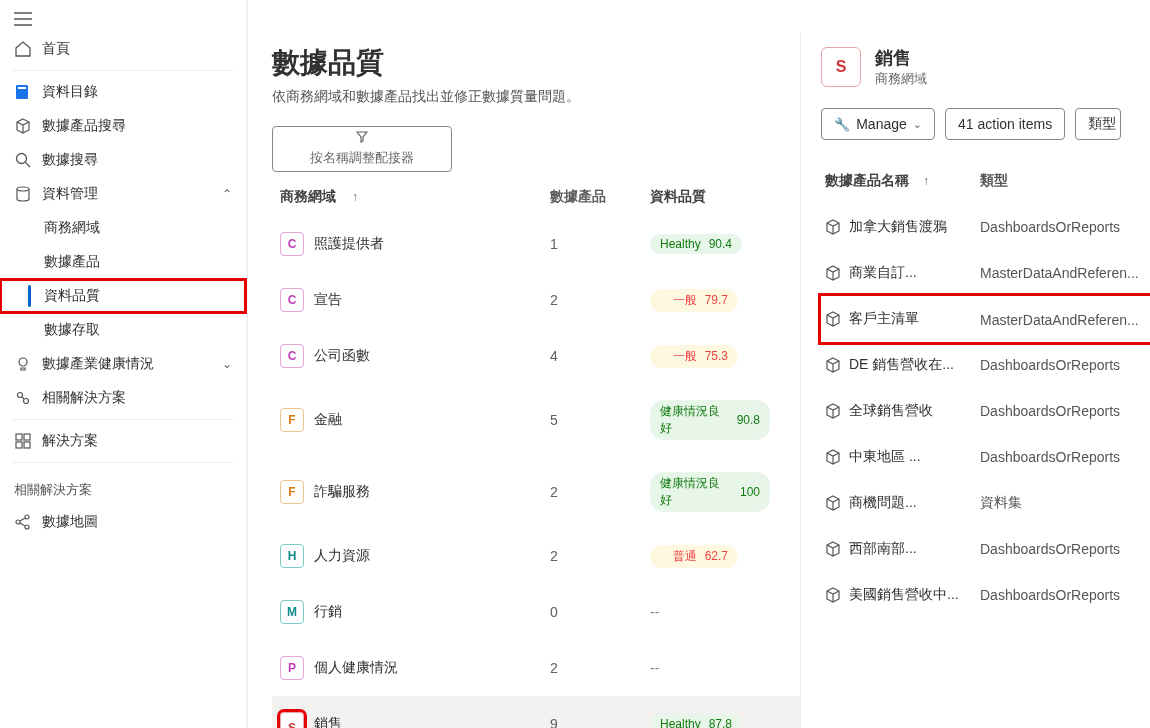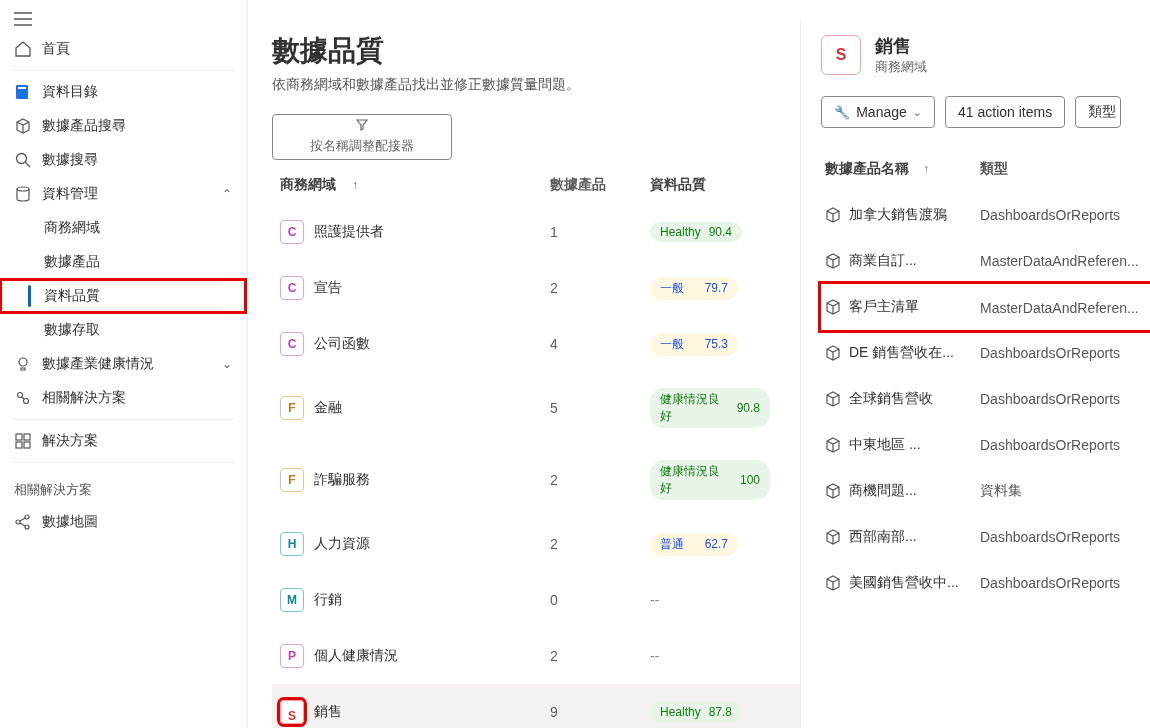--- a/index.html
+++ b/index.html
@@ -27,21 +27,21 @@
   }
   .nav-item.selected::before {
     content:""; position:absolute; left:28px; top:6px; bottom:6px; width:3px; background:#0066cc; border-radius:2px;
   }
   .nav-item.expandable .chev { margin-left:auto; font-size:12px; color:#666; }
   .nav-sep { height:1px; background:#eee; margin: 4px 12px; }
   .related-label { padding: 14px 14px 6px 14px; font-size:13px; color:#555; }
 
   .content {
     flex: 1; display: flex; position: relative; overflow: hidden;
-    padding: 20px 0 0 24px;
+    padding: 32px 0 0 24px;
   }
   .main-col {
     flex: 0 0 528px; display:flex; flex-direction:column;
   }
   h1 { font-size: 28px; font-weight: 600; margin: 12px 0 6px 0; }
   .subtitle { color:#555; margin: 0 0 20px 0; }
   .filter-box {
     width: 180px; border:1px solid #8a8886; border-radius:4px; padding:4px 8px;
     display:flex; align-items:center; gap:6px; color:#666; font-size:13px;flex-direction:column;
   }
@@ -61,21 +61,21 @@
   .clr-pink   { color:#c43fb1; border-color:#e0a7d7; }
   .clr-orange { color:#d07b0f; border-color:#e8c58f; }
   .clr-teal   { color:#0f8a8a; border-color:#7cc9c9; }
   .clr-red    { color:#d13438; border-color:#e8a5a7; }
 
   .pill {
     display:inline-flex; align-items:center; justify-content:space-between;
     border-radius:14px; padding:3px 10px; font-size:12px; min-width:88px; gap:8px;
   }
   .pill-green  { background:#e8f5e9; color:#107c10; }
-  .pill-yellow { background:#fff8e1; color:#1d4ed8; }
+  .pill-yellow { background:#fff8e1; color:#ef4444;justify-content:flex-end; }
   .pill .score { font-weight:400; }
   .dash { color:#888; }
   .row.sel { background:#f3f2f1; }
 
   .detail-col {
     flex:1; border-left:1px solid #eee; padding: 8px 0 0 20px; min-width:0;
   }
   .detail-header { display:flex; align-items:center; gap:14px; margin-bottom:20px; margin-top:6px;}
   .detail-avatar {
     width:40px; height:40px; border-radius:6px; border:1.5px solid #e8a5a7; color:#d13438;

